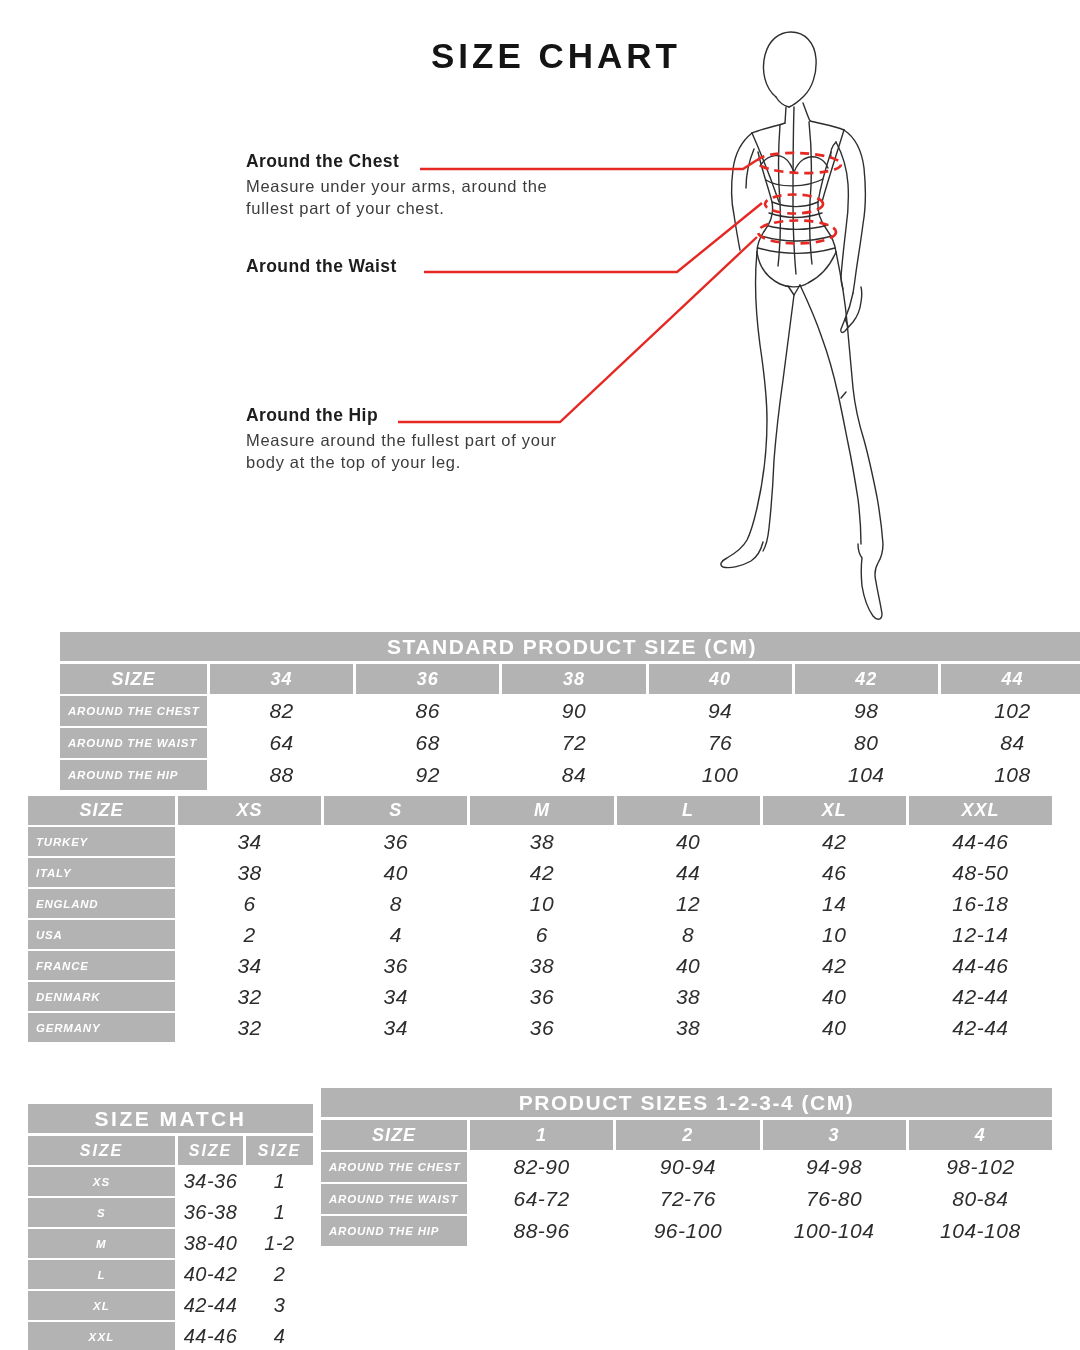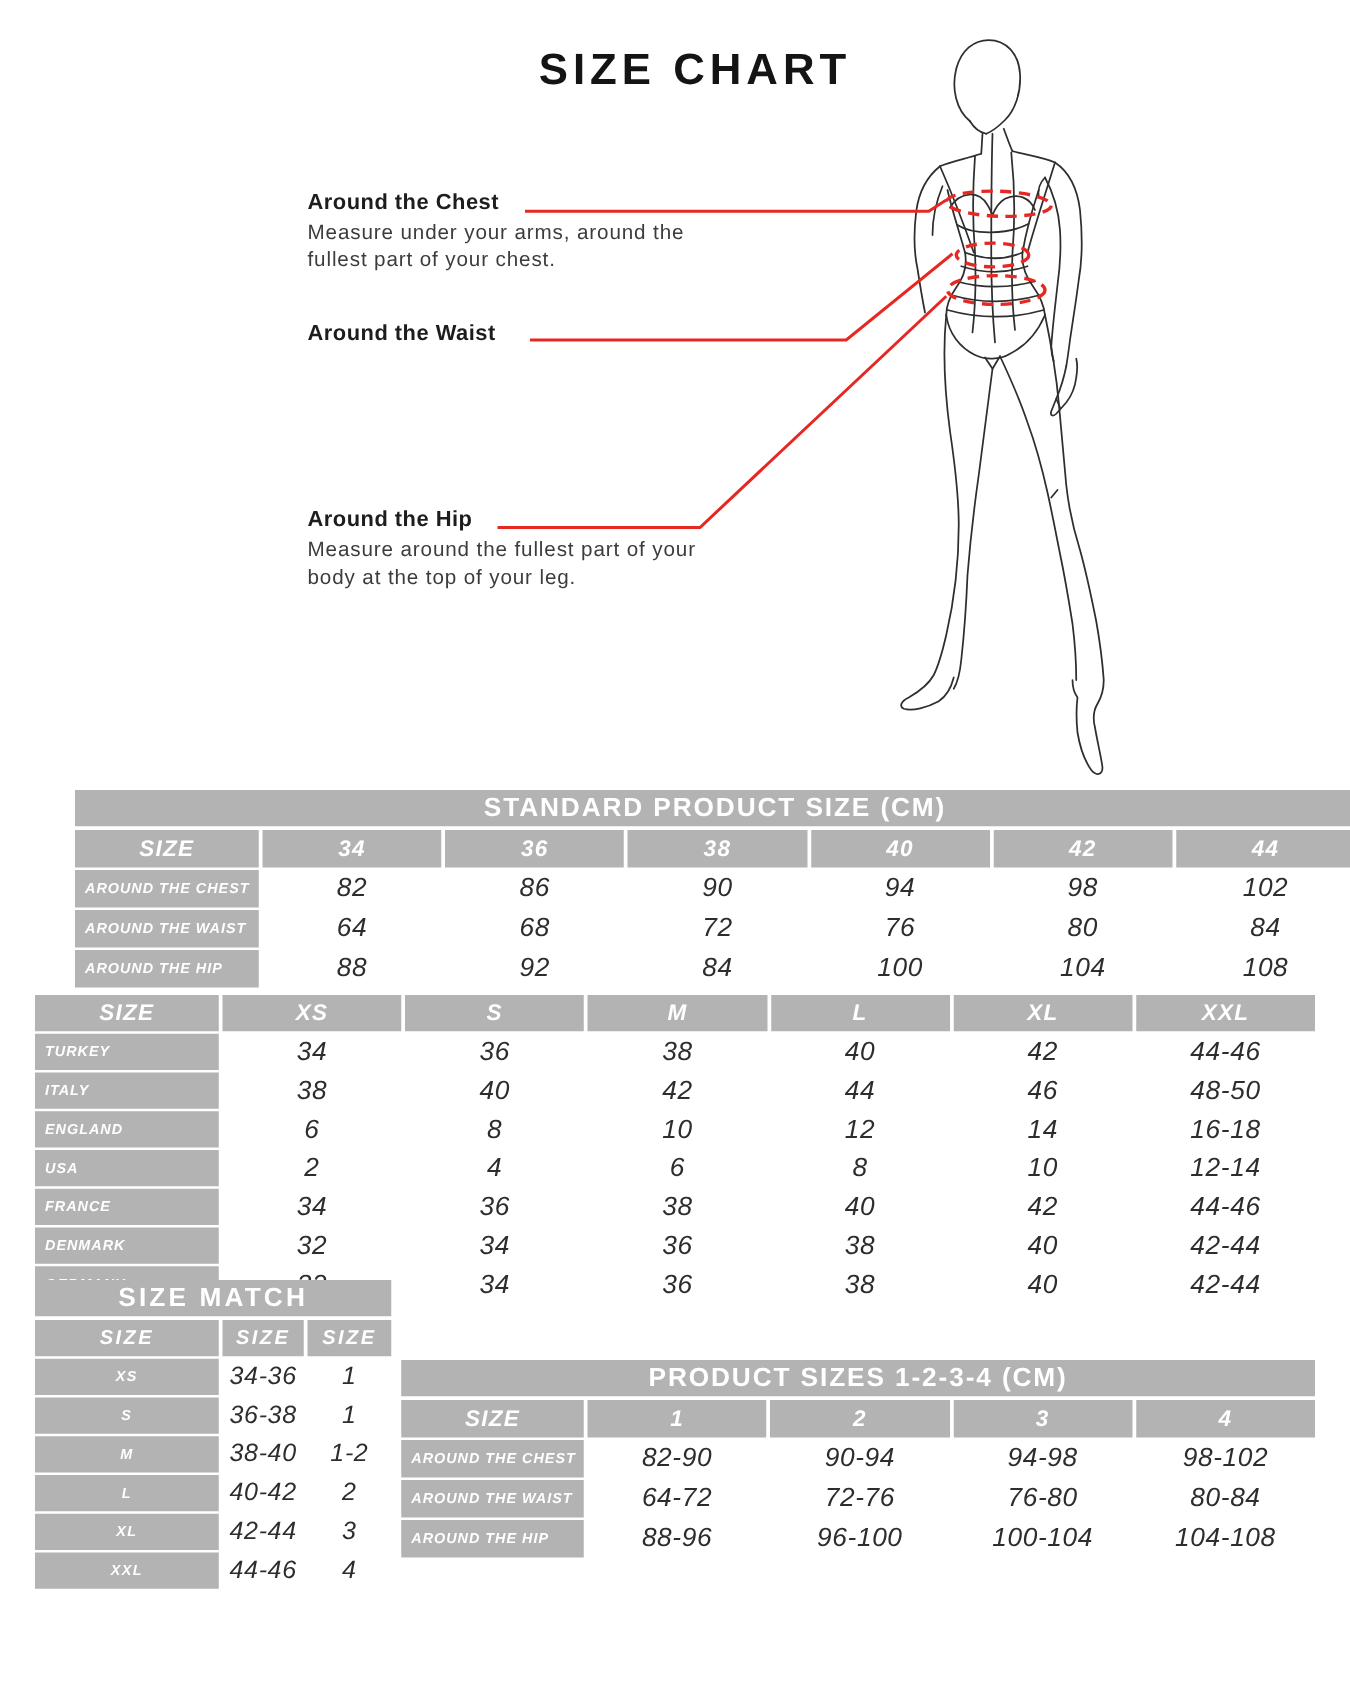--- a/index.html
+++ b/index.html
@@ -44,21 +44,21 @@
     padding-left:8px;}
   .dcell{background:#fff;color:#2d2d2d;font-size:21px;font-weight:400;
     letter-spacing:0.5px;}
 
   #table-standard{top:632px;left:28px;width:1024px;margin-left:32px;}
   #table-standard .grid{grid-template-columns:147px repeat(6,1fr);grid-auto-rows:30px;}
 
   #table-international{top:796px;left:28px;width:1024px;}
   #table-international .grid{grid-template-columns:147px repeat(6,1fr);grid-auto-rows:29px;}
 
-  #table-size-match{top:1024px;left:28px;width:285px;}
+  #table-size-match{top:1104px;left:28px;width:285px;}
   #table-size-match .tbl-title{letter-spacing:2.5px;}
   #table-size-match .grid{grid-template-columns:147px 65px 1fr;grid-auto-rows:29px;}
   #table-size-match .hcell{font-size:16px;letter-spacing:2px;}
   #table-size-match .lcell{justify-content:center;padding-left:0;
     font-size:11.5px;letter-spacing:1.2px;}
   #table-size-match .dcell{font-size:20px;}
 
   #table-product-sizes{top:1088px;left:321px;width:731px;}
   #table-product-sizes .grid{grid-template-columns:146px repeat(4,1fr);grid-auto-rows:30px;}
 </style>

